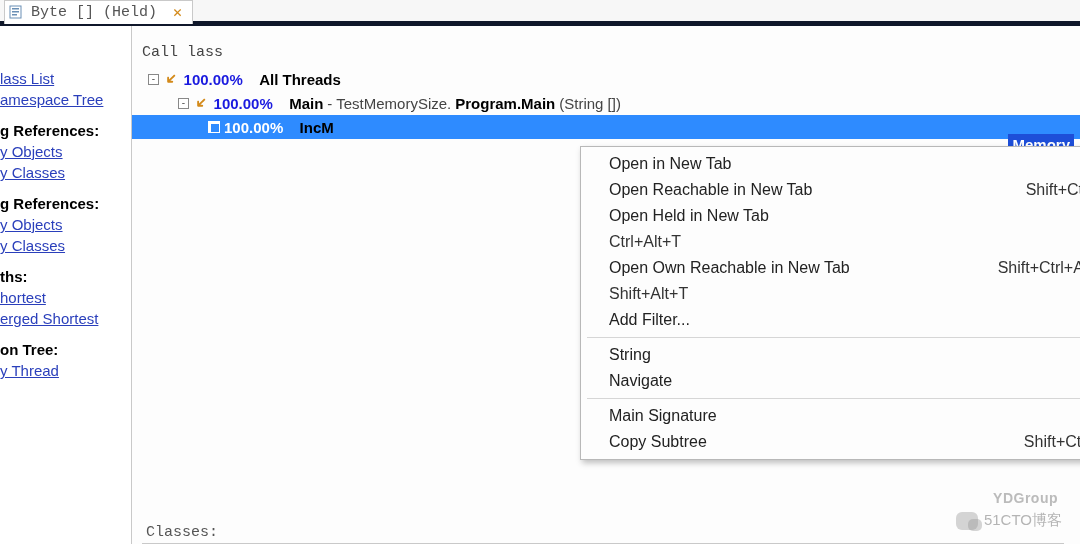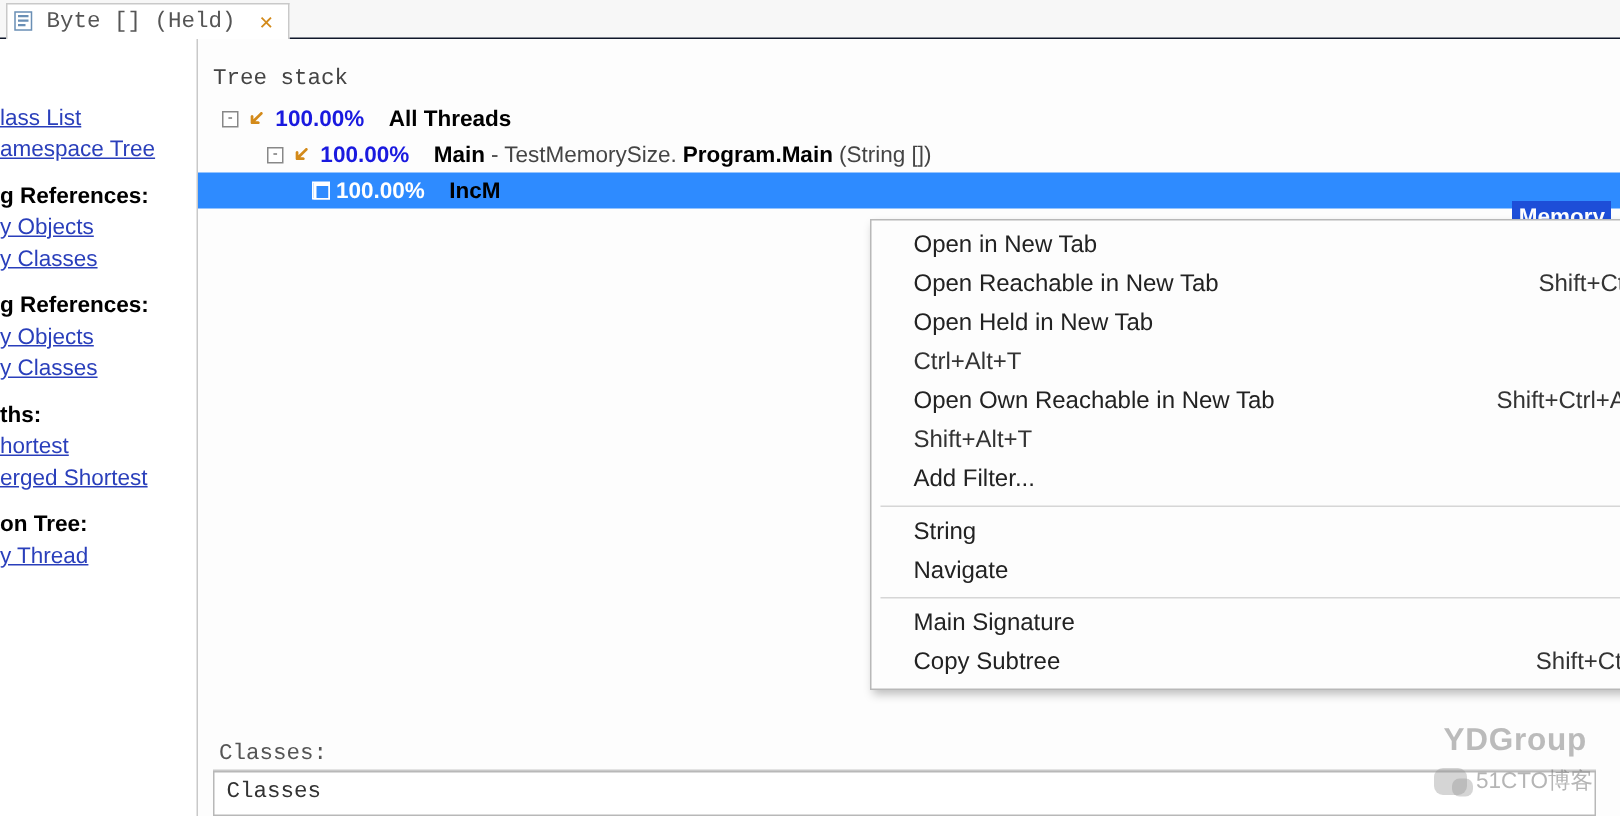--- a/index.html
+++ b/index.html
@@ -10,21 +10,21 @@
     font-family: "Segoe UI", Tahoma, Arial, sans-serif;
     font-size: 15px;
     color: #222;
     background: #fdfdfd;
   }
   .tabbar {
     display: flex;
     align-items: center;
     height: 26px;
     background: #f7f7f7;
-    border-bottom: 1px solid #0f172a;
+    border-bottom: 5px solid #0f172a;
     padding-left: 4px;
   }
   .tab {
     display: flex;
     align-items: center;
     height: 24px;
     padding: 0 10px 0 4px;
     background: #fff;
     border: 1px solid #c9c9c9;
     border-bottom: none;
@@ -182,21 +182,21 @@
     display: flex;
     align-items: center;
     gap: 6px;
     pointer-events: none;
   }
   .watermark2 {
     position: absolute;
     right: 22px;
     bottom: 38px;
     color: rgba(180,180,180,0.9);
-    font-size: 21px;
+    font-size: 14px;
     font-weight: bold;
     pointer-events: none;
     letter-spacing: 0.5px;
   }
   .wechat-ico {
     width: 22px; height: 18px; border-radius: 6px;
     background: rgba(150,150,150,0.4);
     position: relative;
   }
   .wechat-ico::after {
@@ -236,21 +236,21 @@
       <a class="side-link">y Objects</a>
       <a class="side-link">y Classes</a>
       <div class="side-head">ths:</div>
       <a class="side-link">hortest</a>
       <a class="side-link">erged Shortest</a>
       <div class="side-head">on Tree:</div>
       <a class="side-link">y Thread</a>
     </div>
 
   <div class="main">
-    <div class="callstack-label">Tree stack</div>
+    <div class="callstack-label">Call lass</div>
 
     <div id="tree">
         <div class="tree-row" style="padding-left: 6px;"><span class="tree-toggle">-</span><span class="arrow-icon">➜</span><span class="pct"> 100.00%</span>&nbsp;&nbsp;<span class="thread-name">All Threads</span></div>
         <div class="tree-row" style="padding-left: 36px;"><span class="tree-toggle">-</span><span class="arrow-icon">➜</span><span class="pct"> 100.00%</span>&nbsp;&nbsp;<span class="thread-name">Main</span><span class="method-ctx">  -  TestMemorySize.</span><span class="method-main">Program.Main</span><span class="method-ctx">(String [])</span></div>
         <div class="tree-row row-selected" style="padding-left: 76px; margin-left: -10px; width: calc(100% + 14px);"><span class="grid-icon"></span><span class="pct"> 100.00%</span>&nbsp;&nbsp;<span class="thread-name">IncM</span></div>
       </div>
 
     <div class="sel-right">Memory</div>
 
     <div class="ctxmenu" id="ctxmenu">
@@ -289,23 +289,20 @@
           <span>Main Signature</span>
         </div>
         <div class="menu-item">
           <span>Copy Subtree</span>
           <span class="menu-shortcut">Shift+Ctrl+C</span>
         </div>
       </div>
 
     <div class="classes-panel">
       <div class="classes-title">Classes:</div>
-      <div class="classes-box">
-        <span>Classes</span>
-      </div>
     </div>
 
     <div class="watermark2">
       <span>YDGroup</span>
     </div>
     <div class="watermark">
       <span class="wechat-ico"></span>
       <span>51CTO博客</span>
     </div>
   </div>

